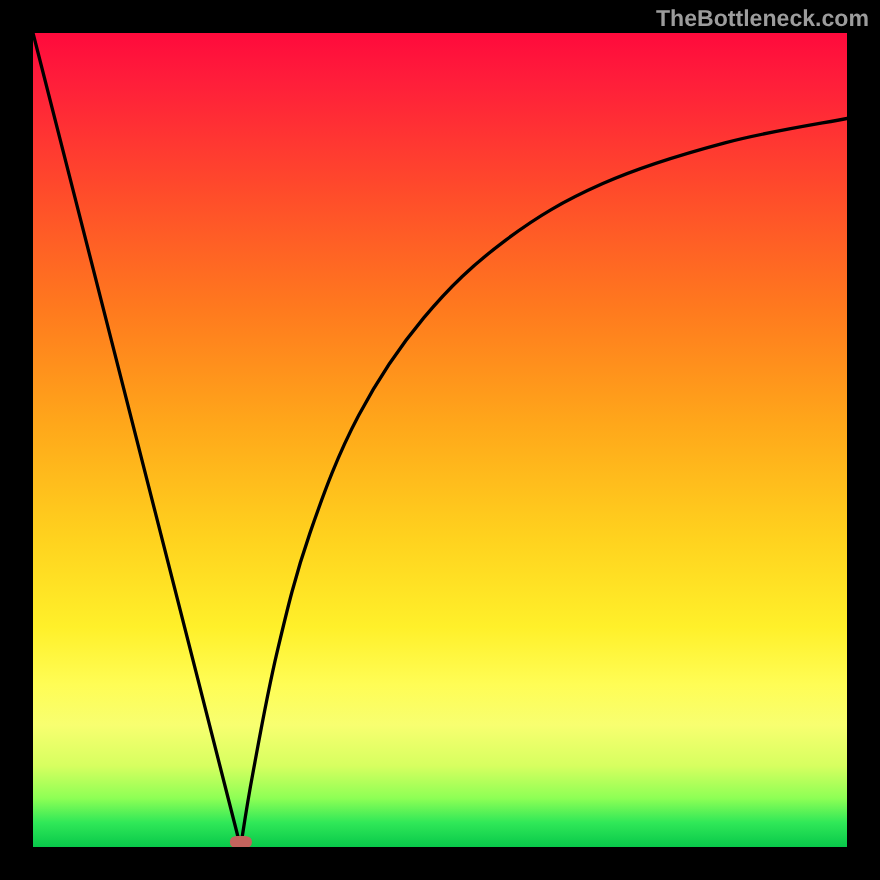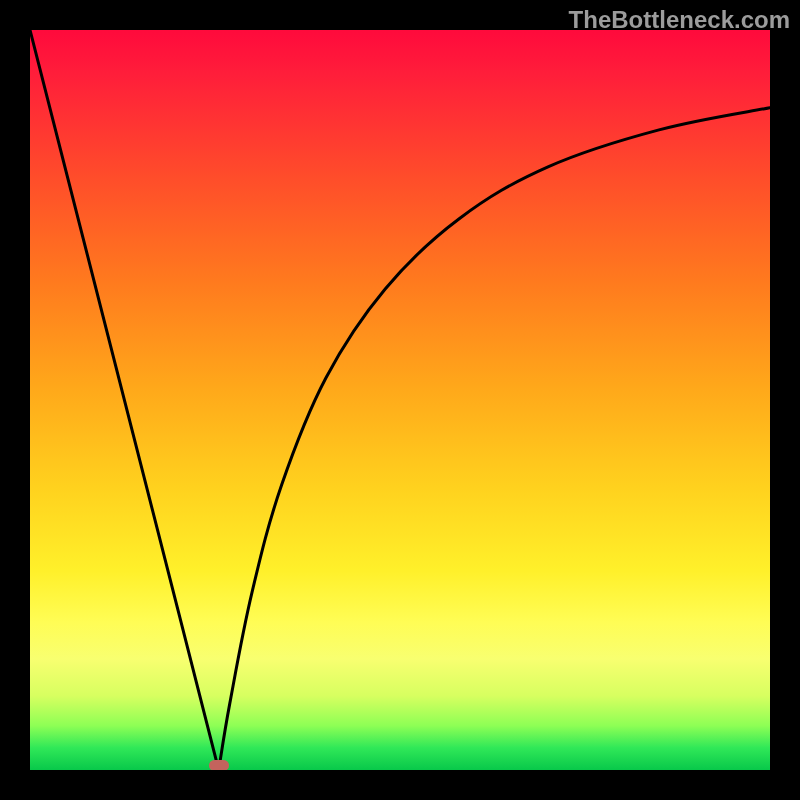--- a/index.html
+++ b/index.html
@@ -49,21 +49,21 @@
   }
   .curve {
     position: absolute;
     inset: 0;
   }
   .watermark {
     position: absolute;
     top: 6px;
     right: 10px;
     color: #9c9c9c;
-    font-size: 24px;
+    font-size: 21px;
     font-weight: 600;
     user-select: none;
     letter-spacing: 0px;
   }
   .marker {
     position: absolute;
     width: 20px;
     height: 11px;
     background: #c4635d;
     border-radius: 6px / 5px;

